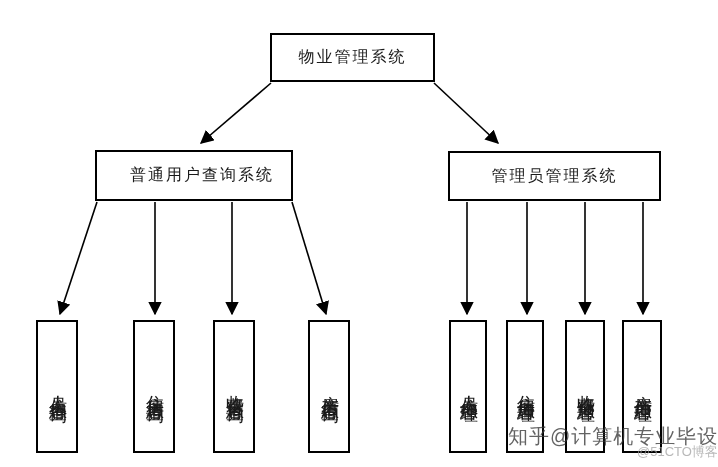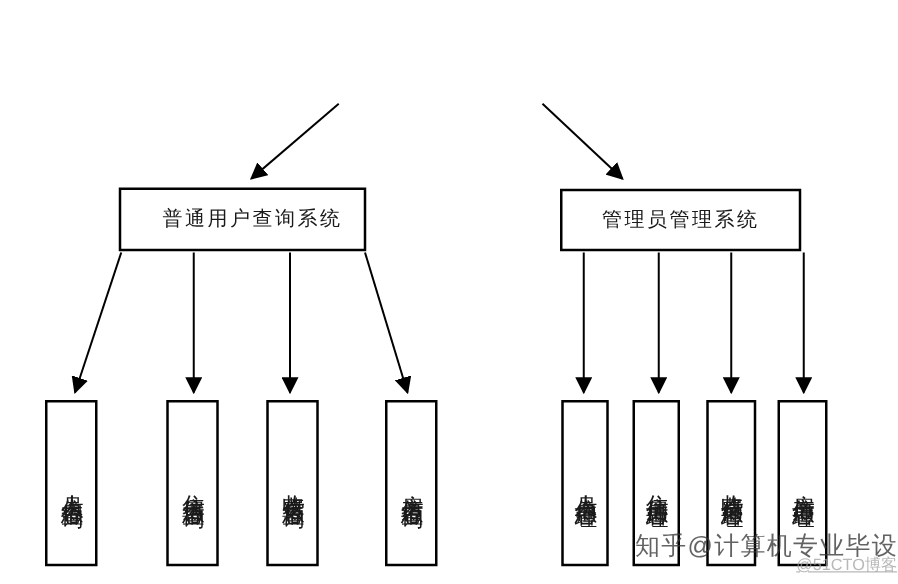--- a/index.html
+++ b/index.html
@@ -33,21 +33,21 @@
   .watermark1{
     position:absolute;left:508px;top:423px;
     font-size:20px;letter-spacing:1px;
     color:rgba(55,55,55,0.78);
     white-space:nowrap;z-index:3;
   }
   .watermark2{
     position:absolute;left:637px;top:443px;
     font-size:13px;
     color:rgba(160,160,160,0.75);
-    white-space:nowrap;z-index:3;text-decoration:underline;
+    white-space:nowrap;z-index:3;
   }
 </style>
 </head>
 <body>
 
 <div class="canvas">
 
   <svg class="edges" width="718" height="467" viewBox="0 0 718 467" xmlns="http://www.w3.org/2000/svg">
     <defs>
       <marker id="arrow" viewBox="0 0 10 10" refX="9" refY="5" markerWidth="8.5" markerHeight="8.5" orient="auto-start-reverse">
@@ -61,24 +61,25 @@
     <line x1="155" y1="202" x2="155" y2="314" stroke="#000" stroke-width="1.6" marker-end="url(#arrow)"></line>
     <line x1="232" y1="202" x2="232" y2="314" stroke="#000" stroke-width="1.6" marker-end="url(#arrow)"></line>
     <line x1="292" y1="202" x2="326" y2="314" stroke="#000" stroke-width="1.6" marker-end="url(#arrow)"></line>
 
     <line x1="467" y1="202" x2="467" y2="314" stroke="#000" stroke-width="1.6" marker-end="url(#arrow)"></line>
     <line x1="527" y1="202" x2="527" y2="314" stroke="#000" stroke-width="1.6" marker-end="url(#arrow)"></line>
     <line x1="585" y1="202" x2="585" y2="314" stroke="#000" stroke-width="1.6" marker-end="url(#arrow)"></line>
     <line x1="643" y1="202" x2="643" y2="314" stroke="#000" stroke-width="1.6" marker-end="url(#arrow)"></line>
   </svg>
 
+  <div class="node h" style="left:270px;top:33px;width:165px;height:49px;">物业管理系统</div>
 
   <div class="node h" style="left:95px;top:150px;width:198px;height:51px;padding-left:16px;">普通用户查询系统</div>
 
-  <div class="node h" style="left:448px;top:151px;width:193px;height:50px;">管理员管理系统</div>
+  <div class="node h" style="left:448px;top:151px;width:213px;height:50px;">管理员管理系统</div>
 
   <div class="node v" style="left:36px;top:320px;width:42px;height:133px;">
     <span class="vtext">人员信息查询</span>
   </div>
   <div class="node v" style="left:133px;top:320px;width:42px;height:133px;">
     <span class="vtext">住房信息查询</span>
   </div>
   <div class="node v" style="left:213px;top:320px;width:42px;height:133px;">
     <span class="vtext">收费信息查询</span>
   </div>

